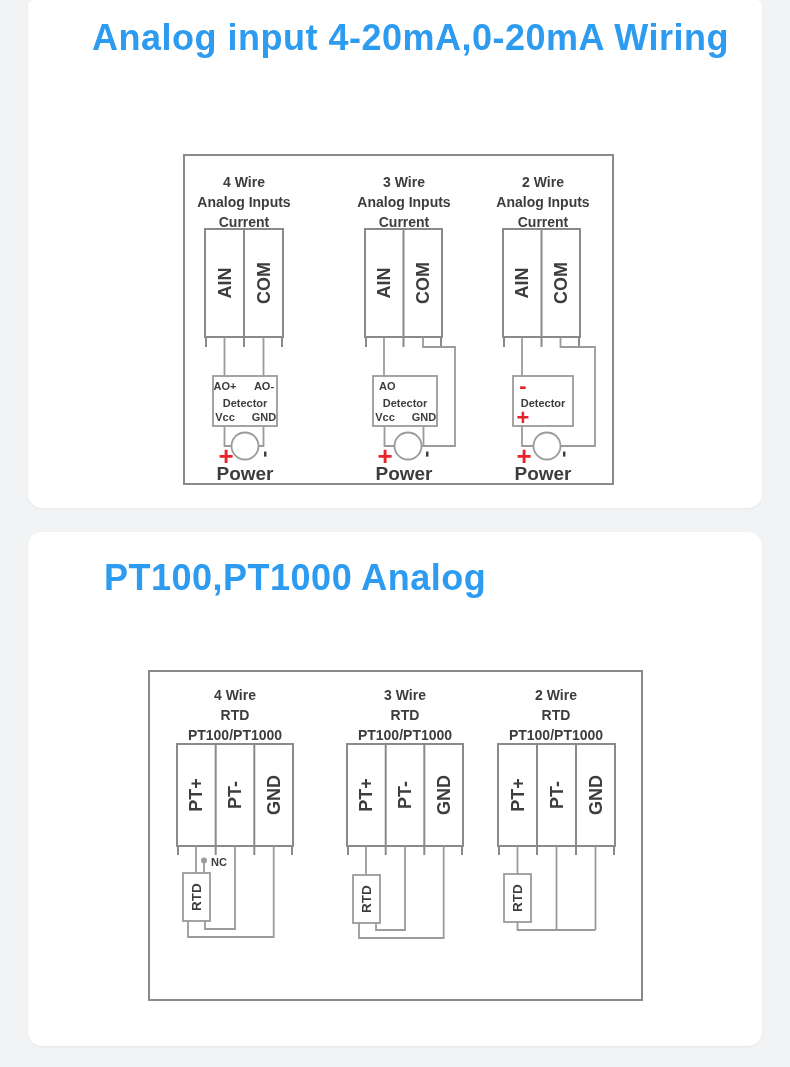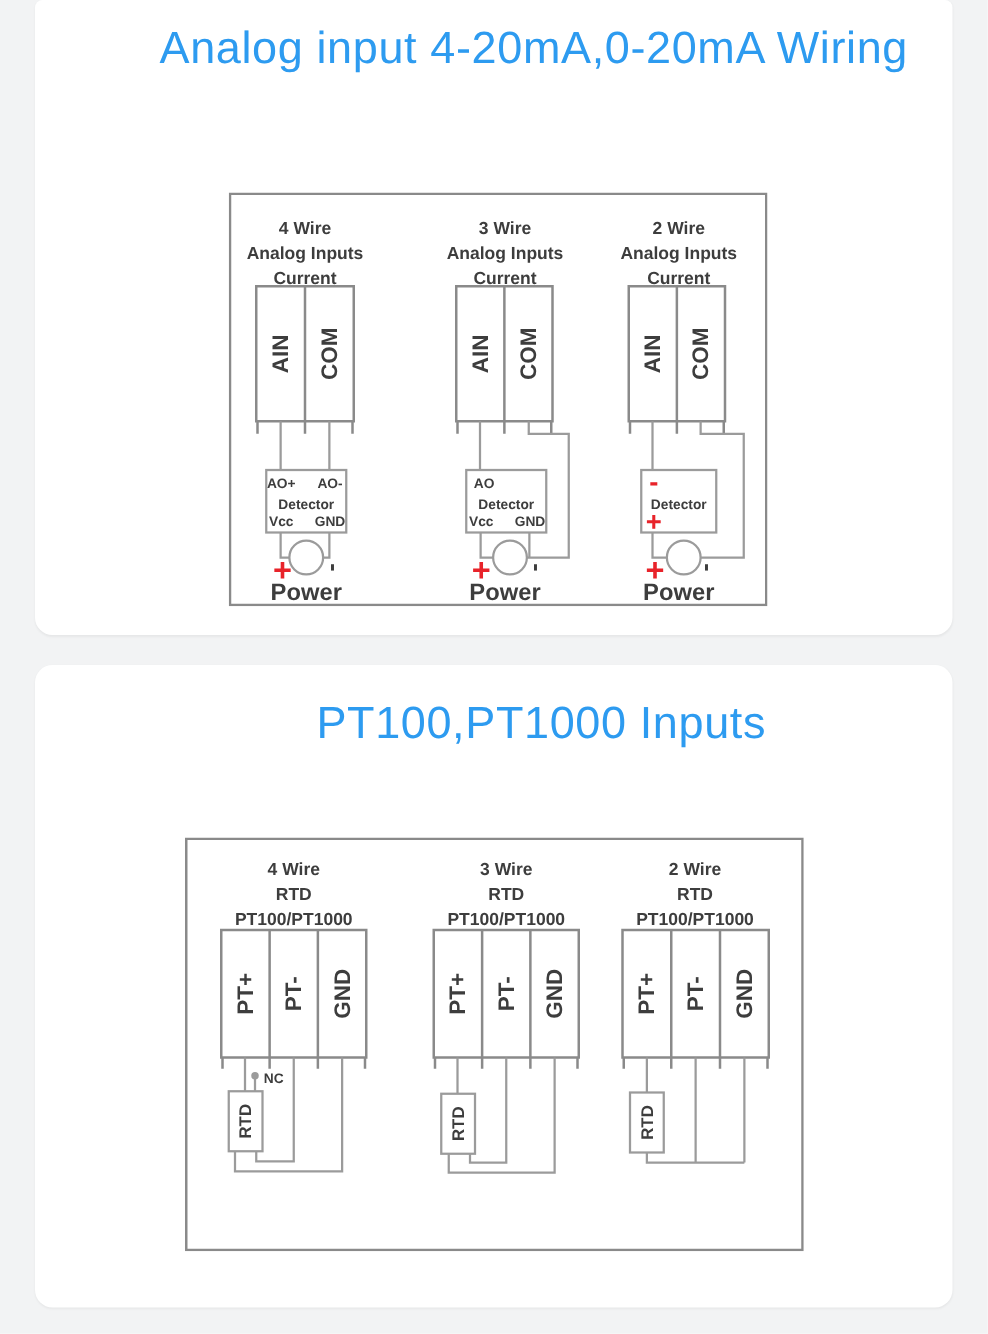--- a/index.html
+++ b/index.html
@@ -8,22 +8,22 @@
     background:#f2f3f4;
     font-family:"Liberation Sans",sans-serif;
   }
   .card{
     position:absolute;left:28px;width:734px;background:#ffffff;
     border-radius:14px;box-shadow:0 1px 2px rgba(0,0,0,0.05);
   }
   .card1{top:0;height:508px;border-top-left-radius:6px;border-top-right-radius:6px;}
   .card2{top:532px;height:514px;}
   .sec-title{
-    position:absolute;left:4px;right:0;text-align:center;
-    font-size:36px;font-weight:400;color:#2d9bf0;line-height:1;
+    position:absolute;left:4px;right:0;text-align:left;
+    font-size:36px;font-weight:700;color:#2d9bf0;line-height:1;
     letter-spacing:0.5px;white-space:nowrap;
   }
   .t1{top:20px;padding-left:60px;}
   .t2{top:28px;padding-left:72px;}
   svg{position:absolute;}
   .svg1{left:155px;top:154px;}
   .svg2{left:120px;top:138px;}
 
   
   .frame{fill:#ffffff;stroke:#8a8a8a;stroke-width:2;}
@@ -121,21 +121,21 @@
         <path class="wire" d="M339,272 V292 H350.5"></path>
         <circle class="pcircle" cx="364" cy="292" r="13.5"></circle>
         <text class="plus" x="341" y="302" dominant-baseline="central">+</text>
         <text class="tick" transform="rotate(90 383 300)" x="383" y="300" dominant-baseline="central">-</text>
         <text class="pwr" x="360" y="326">Power</text>
       </g>
     </svg>
   </div>
 
   <div class="card card2">
-    <div class="sec-title t2">PT100,PT1000 Inputs</div>
+    <div class="sec-title t2">PT100,PT1000 Analog</div>
 
     <svg class="svg2" width="495" height="331" viewBox="0 0 495 331">
       <rect class="frame" x="1" y="1" width="493" height="329"></rect>
 
       <g>
         <text class="hd" x="87" y="30">4 Wire</text>
         <text class="hd" x="87" y="50">RTD</text>
         <text class="hd" x="87" y="70">PT100/PT1000</text>
         <rect class="block" x="29" y="74" width="116" height="102"></rect>
         <line class="divider" x1="67.7" y1="74" x2="67.7" y2="176"></line>

